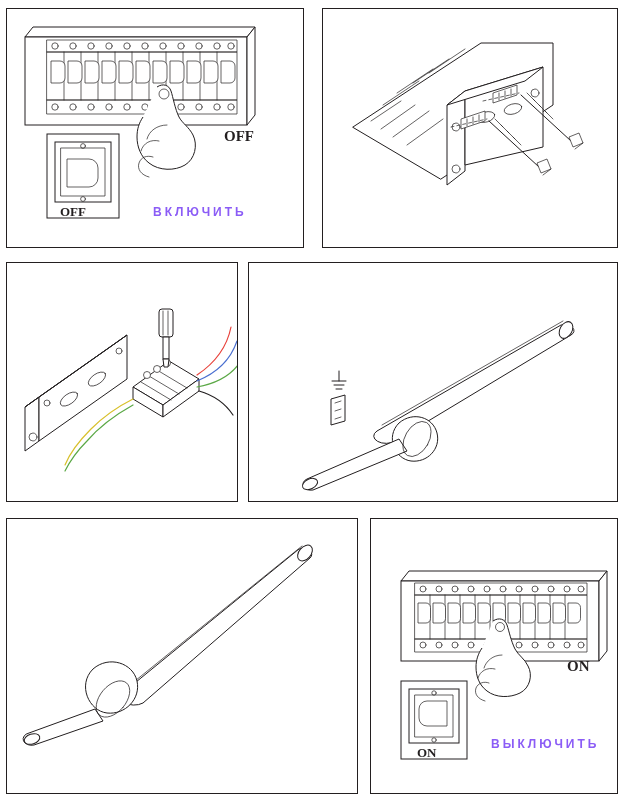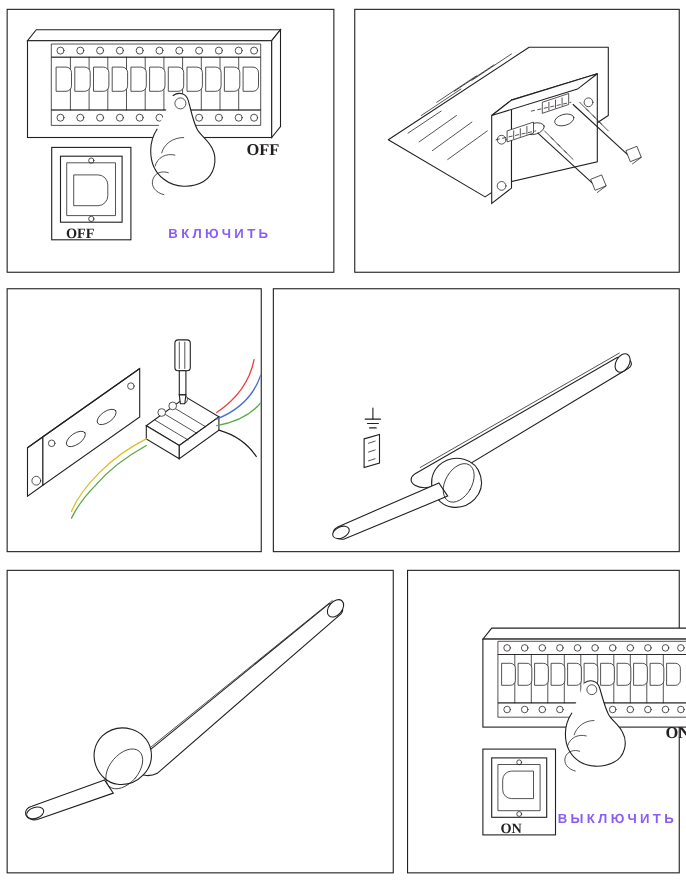--- a/index.html
+++ b/index.html
@@ -26,21 +26,21 @@
     background: #ffffff;
     box-sizing: border-box;
     text-align: right;
   }
   
   #panel-1 { left: 6px;   top: 8px;   width: 298px; height: 240px; }
   #panel-2 { left: 322px; top: 8px;   width: 296px; height: 240px; }
   #panel-3 { left: 6px;   top: 262px; width: 232px; height: 240px; }
   #panel-4 { left: 248px; top: 262px; width: 370px; height: 240px; }
   #panel-5 { left: 6px;   top: 518px; width: 352px; height: 276px; }
-  #panel-6 { left: 370px; top: 518px; width: 248px; height: 276px; padding-left: 38px; }
+  #panel-6 { left: 370px; top: 518px; width: 248px; height: 276px; }
 
   .caption {
     position: absolute;
     font-size: 12px;
     letter-spacing: 3px;
     font-weight: 700;
     color: #8b5cf6;
     white-space: nowrap;
   }
   #caption-on  { left: 152px; top: 200px; }
@@ -378,16 +378,16 @@
       <g>
         <rect class="st-fillw" x="30" y="162" width="66" height="78"></rect>
         <rect class="st-fillw" x="38" y="170" width="50" height="54"></rect>
         <rect class="st-thin" x="44" y="176" width="38" height="42"></rect>
         <path class="st-fillw-thin" d="M76 182 h-20 a8 8 0 0 0 -8 8 v9 a8 8 0 0 0 8 8 h20 z"></path>
         <circle class="st-thin" cx="63" cy="174" r="2.2"></circle>
         <circle class="st-thin" cx="63" cy="221" r="2.2"></circle>
       </g>
       <text x="46" y="238" font-family="Liberation Serif, serif" font-size="13" font-weight="700" fill="#231f20">ON</text>
     </svg>
-    <div class="caption" id="caption-off" style="left:120px; top:218px;margin-left:16px;">ВЫКЛЮЧИТЬ</div>
+    <div class="caption" id="caption-off" style="left:120px; top:218px;">ВЫКЛЮЧИТЬ</div>
   </div>
 
 </div>
 
 </body></html>

